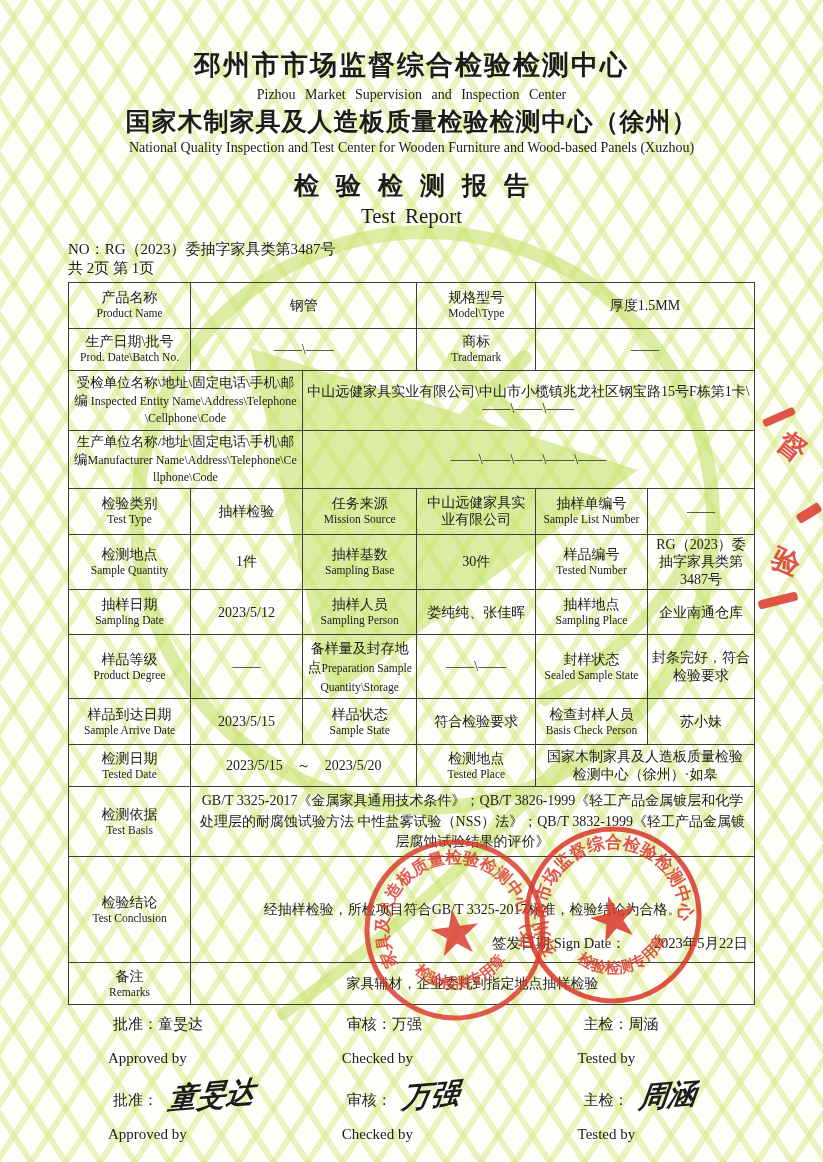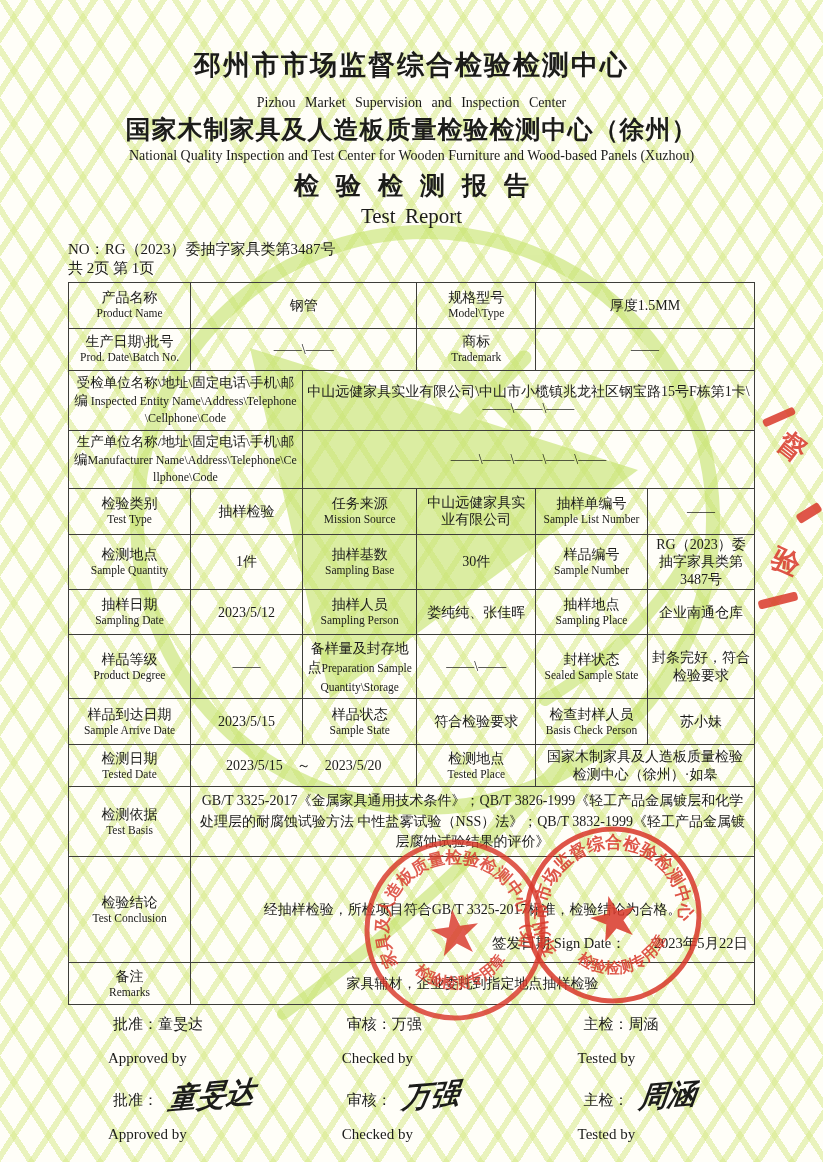--- a/index.html
+++ b/index.html
@@ -16,24 +16,24 @@
       repeating-linear-gradient(-57deg, rgba(216,234,140,0)0 23px, rgba(216,234,140,.55)23px 29px);
   }
   .layer{position:absolute;left:0;top:0;width:823px;height:1162px;}
   .watermark{z-index:1;pointer-events:none;}
   .content{z-index:2;}
   .stamps{z-index:3;pointer-events:none;}
 
   
   .header{padding-top:50px;text-align:center;line-height:1.15;}
   .org-cn{font-size:27px;font-weight:bold;letter-spacing:2px;}
-  .org-en{font-size:14px;word-spacing:6px;margin-top:14px;}
+  .org-en{font-size:14px;word-spacing:6px;margin-top:6px;}
   .center-cn{font-size:25px;font-weight:bold;letter-spacing:1px;margin-top:5px;}
   .center-en{font-size:14px;margin-top:3px;}
-  .title-cn{font-size:25px;font-weight:bold;letter-spacing:17px;margin-top:8px;text-indent:17px;}
+  .title-cn{font-size:25px;font-weight:bold;letter-spacing:17px;margin-top:16px;text-indent:17px;}
   .title-en{font-size:21px;margin-top:3px;word-spacing:4px;}
 
   .no-row{display:flex;justify-content:space-between;margin:12px 68px 0 68px;font-size:15px;flex-direction:column;}
 
   
   table.report{border-collapse:collapse;table-layout:fixed;width:687px;margin:4px 0 0 68px;}
   table.report td{border:1.6px solid #3e3e3a;padding:1px 4px;text-align:center;vertical-align:middle;overflow:hidden;}
   .cn{display:block;font-size:14px;line-height:1.2;}
   .en{display:block;font-size:11.5px;line-height:1.15;}
   .val{font-size:14px;line-height:1.25;}
@@ -168,21 +168,21 @@
               <span class="en">Sample Quantity</span>
             </td>
         <td class="val">1件</td>
         <td>
               <span class="cn">抽样基数</span>
               <span class="en">Sampling Base</span>
             </td>
         <td class="val">30件</td>
         <td>
               <span class="cn">样品编号</span>
-              <span class="en">Sample Number</span>
+              <span class="en">Tested Number</span>
             </td>
         <td class="val">RG（2023）委抽字家具类第3487号</td>
       </tr>
 
       <tr class="h45">
         <td>
               <span class="cn">抽样日期</span>
               <span class="en">Sampling Date</span>
             </td>
         <td class="val">2023/5/12</td>

